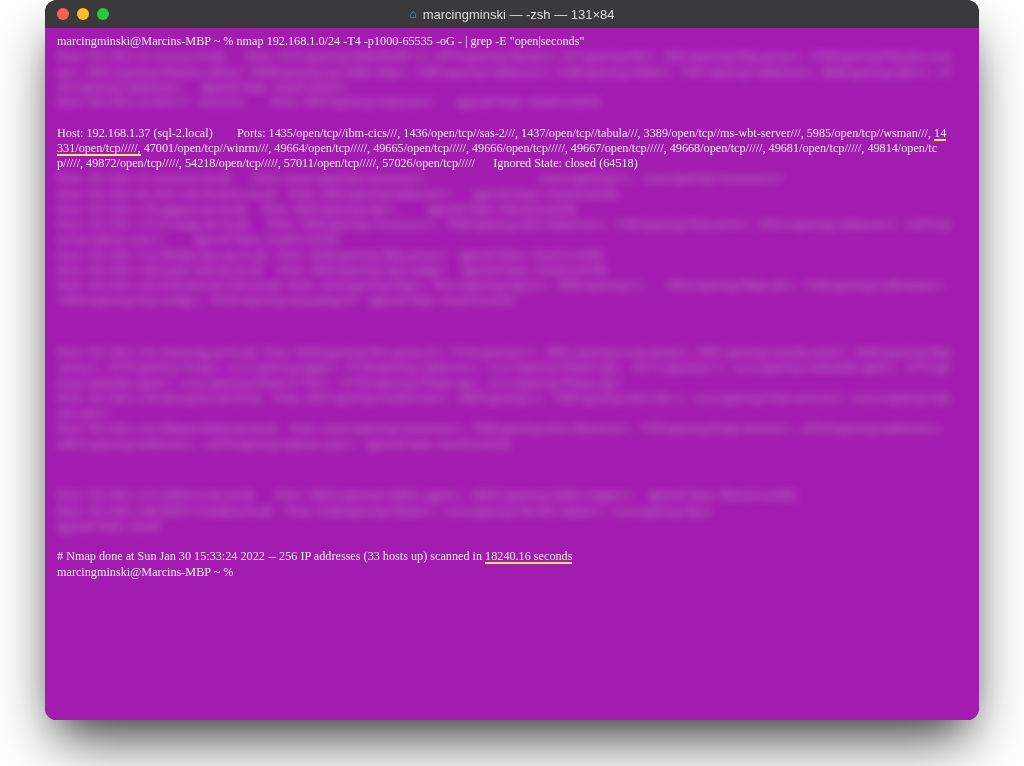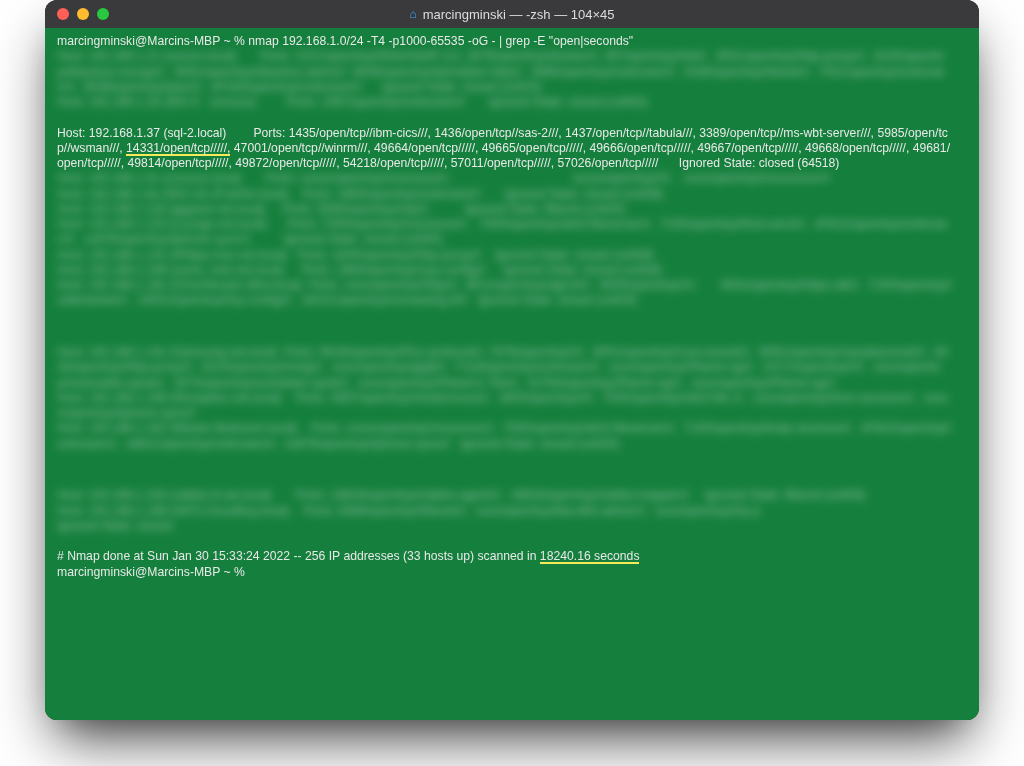--- a/index.html
+++ b/index.html
@@ -19,25 +19,25 @@
   .dot.yellow{background:#febc2e;}
   .dot.green{background:#28c840;}
   .title{
     position:absolute;left:0;right:0;text-align:center;
     font-size:13px;color:#ddd;display:flex;justify-content:center;align-items:center;gap:6px;
     pointer-events:none;
   }
   .title .home-ico{color:#3aa7ff;font-size:12px;}
   .term{
     padding:6px 27px 12px 12px;
-    font-family:Liberation Sans, sans-serif;
+    font-family:Liberation Serif, serif;
     font-size:12.2px;line-height:1.25;color:#e8e8e8;
     white-space:pre-wrap;word-break:break-all;
     height:calc(100% - 28px);box-sizing:border-box;overflow:hidden;
-    background:#15803d;
+    background:#a21caf;
   }
   .term .blurblock{
     filter:blur(4px);opacity:.55;user-select:none;
   }
   .hl{
     background:linear-gradient(to top, #f6e95a 0, #f6e95a 2px, transparent 2px);
     padding-bottom:1px;
   }
   .prompt{color:#e8e8e8;}
   .gap{height:6px;}
@@ -49,21 +49,21 @@
   <div class="window">
 
     <div class="titlebar">
       <div class="traffic">
         <div class="dot red"></div>
         <div class="dot yellow"></div>
         <div class="dot green"></div>
       </div>
       <div class="title">
         <span class="home-ico">⌂</span>
-        <span>marcingminski — -zsh — 104×45</span>
+        <span>marcingminski — -zsh — 131×84</span>
       </div>
     </div>
 
     <div class="term"><span class="prompt"><span>marcingminski@Marcins-MBP ~ %</span> <span>nmap 192.168.1.0/24 -T4 -p1000-65535 -oG - | grep -E "open|seconds"</span></span>
 <div class="blurblock">Host: 192.168.1.21 (xxxxxx.local)       Ports: 2221/open/tcp//EtherNetIP-1///, 2876/open/tcp//docker///, 367/open/tcp//hd///,  3001/open/tcp//http-proxy///,  6100/open/tcp//blackice-icecap///,  9091/open/tcp//blackice-alerts///  8008/open/tcp//tp//vddav-http///,  5985/open/tcp//unknown///,  6180/open/tcp//telnet///,  7001/open/tcp//unknown///,  8008/open/tcp//plex///,  eP163/open/tcp//unknown///      Ignored State: closed (xx623)
 Host: 192.168.1.33 (WG-5   xxxxxxx)         Ports: 1997/open/tcp//unknown///       Ignored State: closed (xx603)</div>
 <span><span>Host: 192.168.1.37 (sql-2.local)        Ports: 1435/open/tcp//ibm-cics///, 1436/open/tcp//sas-2///, 1437/open/tcp//tabula///, 3389/open/tcp//ms-wbt-server///, 5985/open/tcp//wsman///,</span> <span class="hl">14331/open/tcp/////,</span> <span>47001/open/tcp//winrm///, 49664/open/tcp/////, 49665/open/tcp/////, 49666/open/tcp/////, 49667/open/tcp/////, 49668/open/tcp/////, 49681/open/tcp/////, 49814/open/tcp/////, 49872/open/tcp/////, 54218/open/tcp/////, 57011/open/tcp/////, 57026/open/tcp/////      Ignored State: closed (64518)</span></span>
 <div class="blurblock">Host: 192.168.1.5x (xxxxxxx.local)       Ports: xxxxx/open/tcp//xxxxxxxx///,                                    xxxxx/open/tcp/////,   xxxx/open/tcp//xxxxxxxxx///
 Host: 192.168.1.8x (WG-LB-JFxlzNA.local)    Ports: 1883/open/tcp//unknown///       Ignored State: closed (xx638)
 Host: 192.168.1.118 (gigaset.net.local)     Ports: 5060/open/tcp//sip///,          Ignored State: filtered (xx620)

